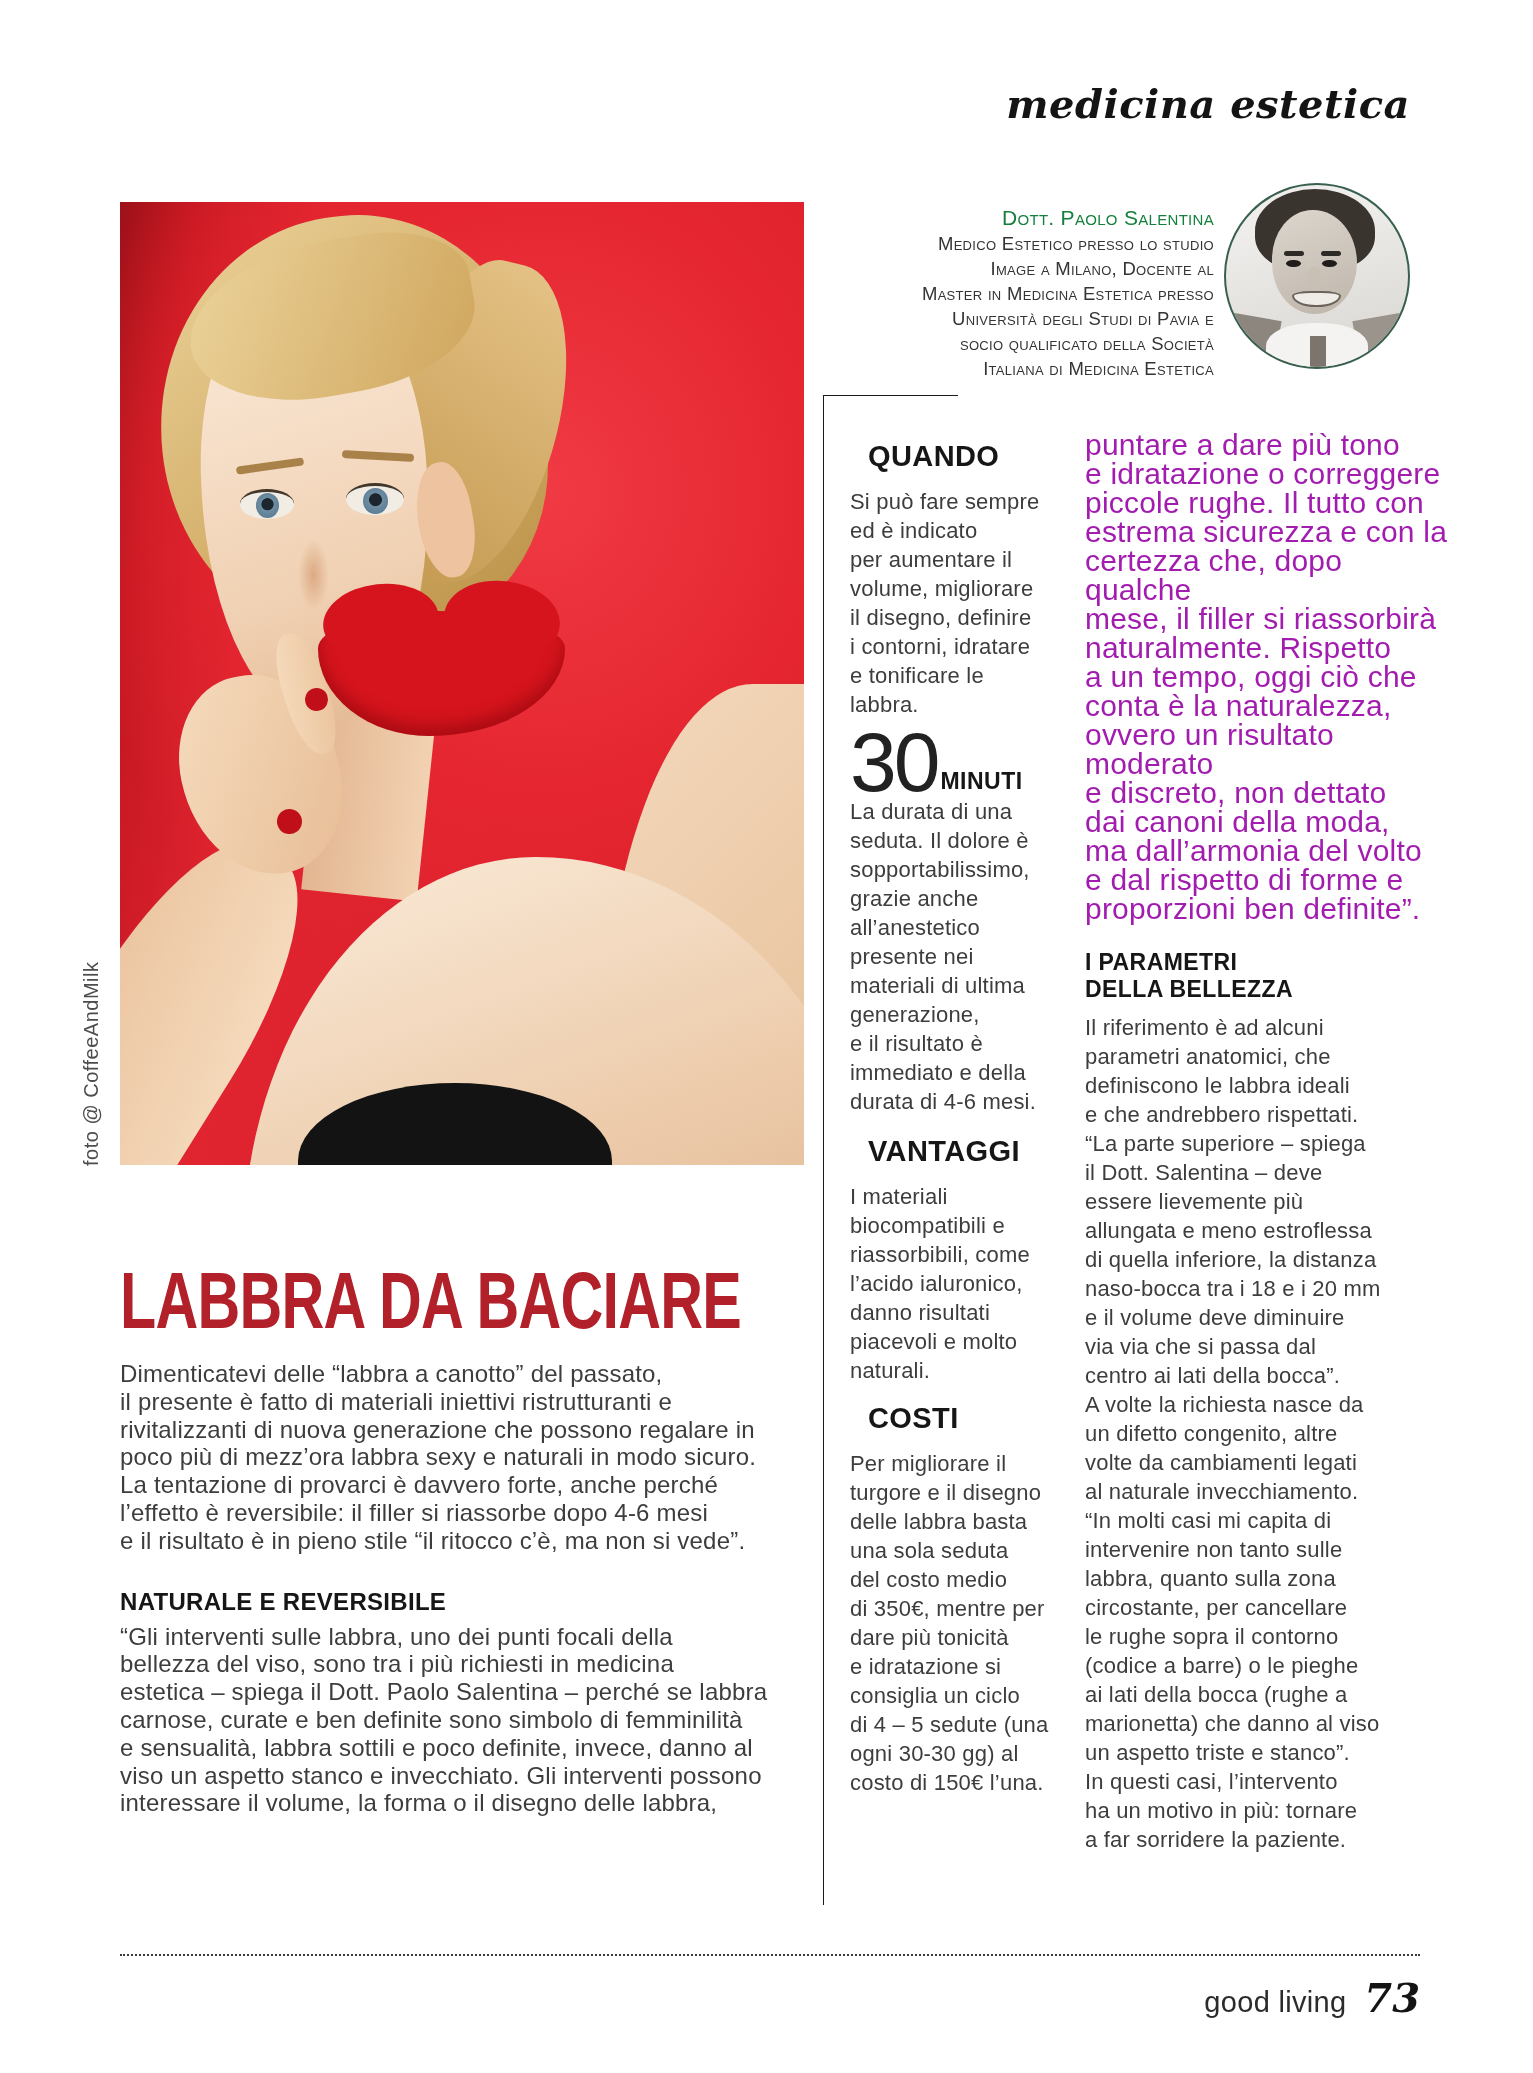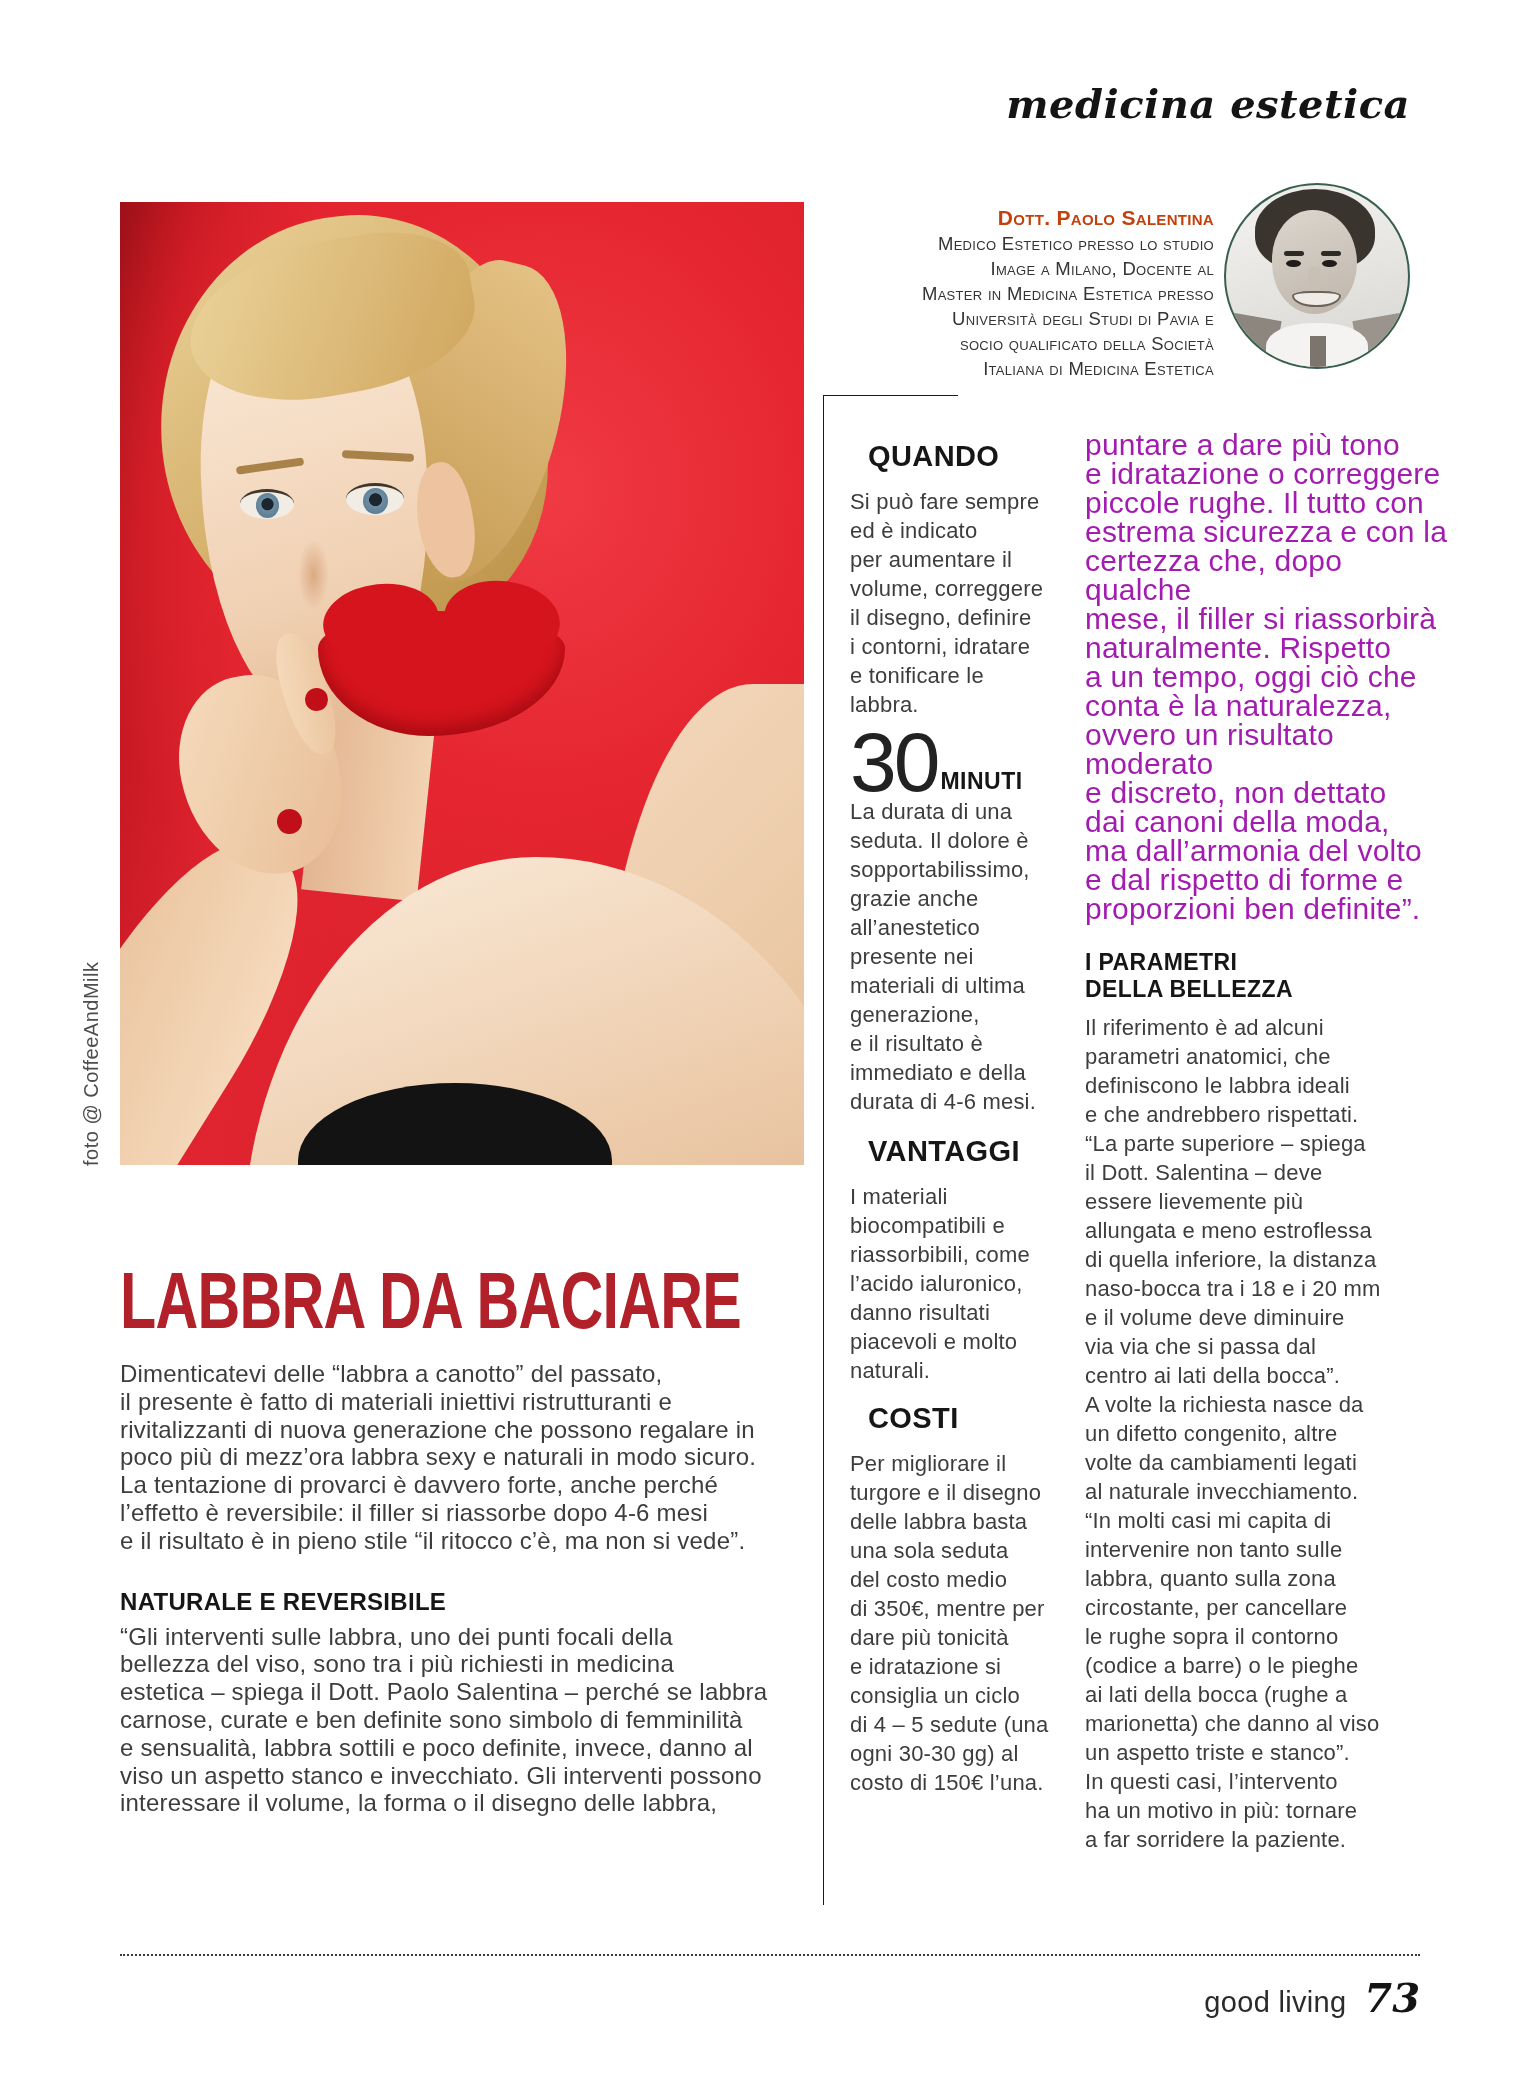--- a/index.html
+++ b/index.html
@@ -8,21 +8,21 @@
   [data-bind-lines]{white-space:pre-line;}
 
   
   .section-label{position:absolute;top:80px;right:123px;
     font-family:"DejaVu Serif",serif;font-style:italic;font-weight:700;
     font-size:40px;color:#141414;letter-spacing:.5px;}
 
   
   .doctor-text{position:absolute;top:205px;right:319px;width:430px;text-align:right;
     font-variant:small-caps;color:#343434;}
-  .doctor-name{font-size:21px;font-weight:700;color:#c2410c;letter-spacing:.3px;line-height:26px;}
+  .doctor-name{font-size:21px;font-weight:400;color:#15803d;letter-spacing:.3px;line-height:26px;}
   .doctor-bio{font-size:18.5px;line-height:25px;letter-spacing:.3px;}
   .dr-circle{position:absolute;left:1224px;top:183px;width:182px;height:182px;border-radius:50%;
     border:2px solid #39604f;background:linear-gradient(165deg,#efeeec 20%,#dddbd7 80%);overflow:hidden;}
   .dr-circle div{position:absolute;}
   .d-hair{left:16%;top:2%;width:66%;height:46%;background:#3a342e;border-radius:50% 50% 42% 42%;}
   .d-face{left:25%;top:14%;width:47%;height:57%;background:linear-gradient(160deg,#dcd6ce,#beb5aa);border-radius:48% 52% 50% 50%;}
   .d-brow-l{left:32%;top:36%;width:11%;height:3%;background:#2e2a26;border-radius:3px;}
   .d-brow-r{left:52%;top:36%;width:11%;height:3%;background:#2e2a26;border-radius:3px;}
   .d-eye-l{left:33%;top:41%;width:8%;height:4%;background:#1f1c19;border-radius:50%;}
   .d-eye-r{left:53%;top:41%;width:8%;height:4%;background:#1f1c19;border-radius:50%;}
@@ -199,21 +199,21 @@
 interessare il volume, la forma o il disegno delle labbra,</p>
   </div>
 
   <div class="rule-top"></div>
   <div class="sidebar">
     <div>
       <h3 class="sb-head" data-bind="sidebar.quando.heading">QUANDO</h3>
       <p class="sb-text" data-bind-lines="sidebar.quando.lines">Si può fare sempre
 ed è indicato
 per aumentare il
-volume, correggere
+volume, migliorare
 il disegno, definire
 i contorni, idratare
 e tonificare le
 labbra.</p>
     </div>
     <div>
       <div class="sb-duration">
         <span class="sb-num" data-bind="sidebar.durata.number">30</span>
         <span class="sb-unit" data-bind="sidebar.durata.unit">MINUTI</span>
       </div>

